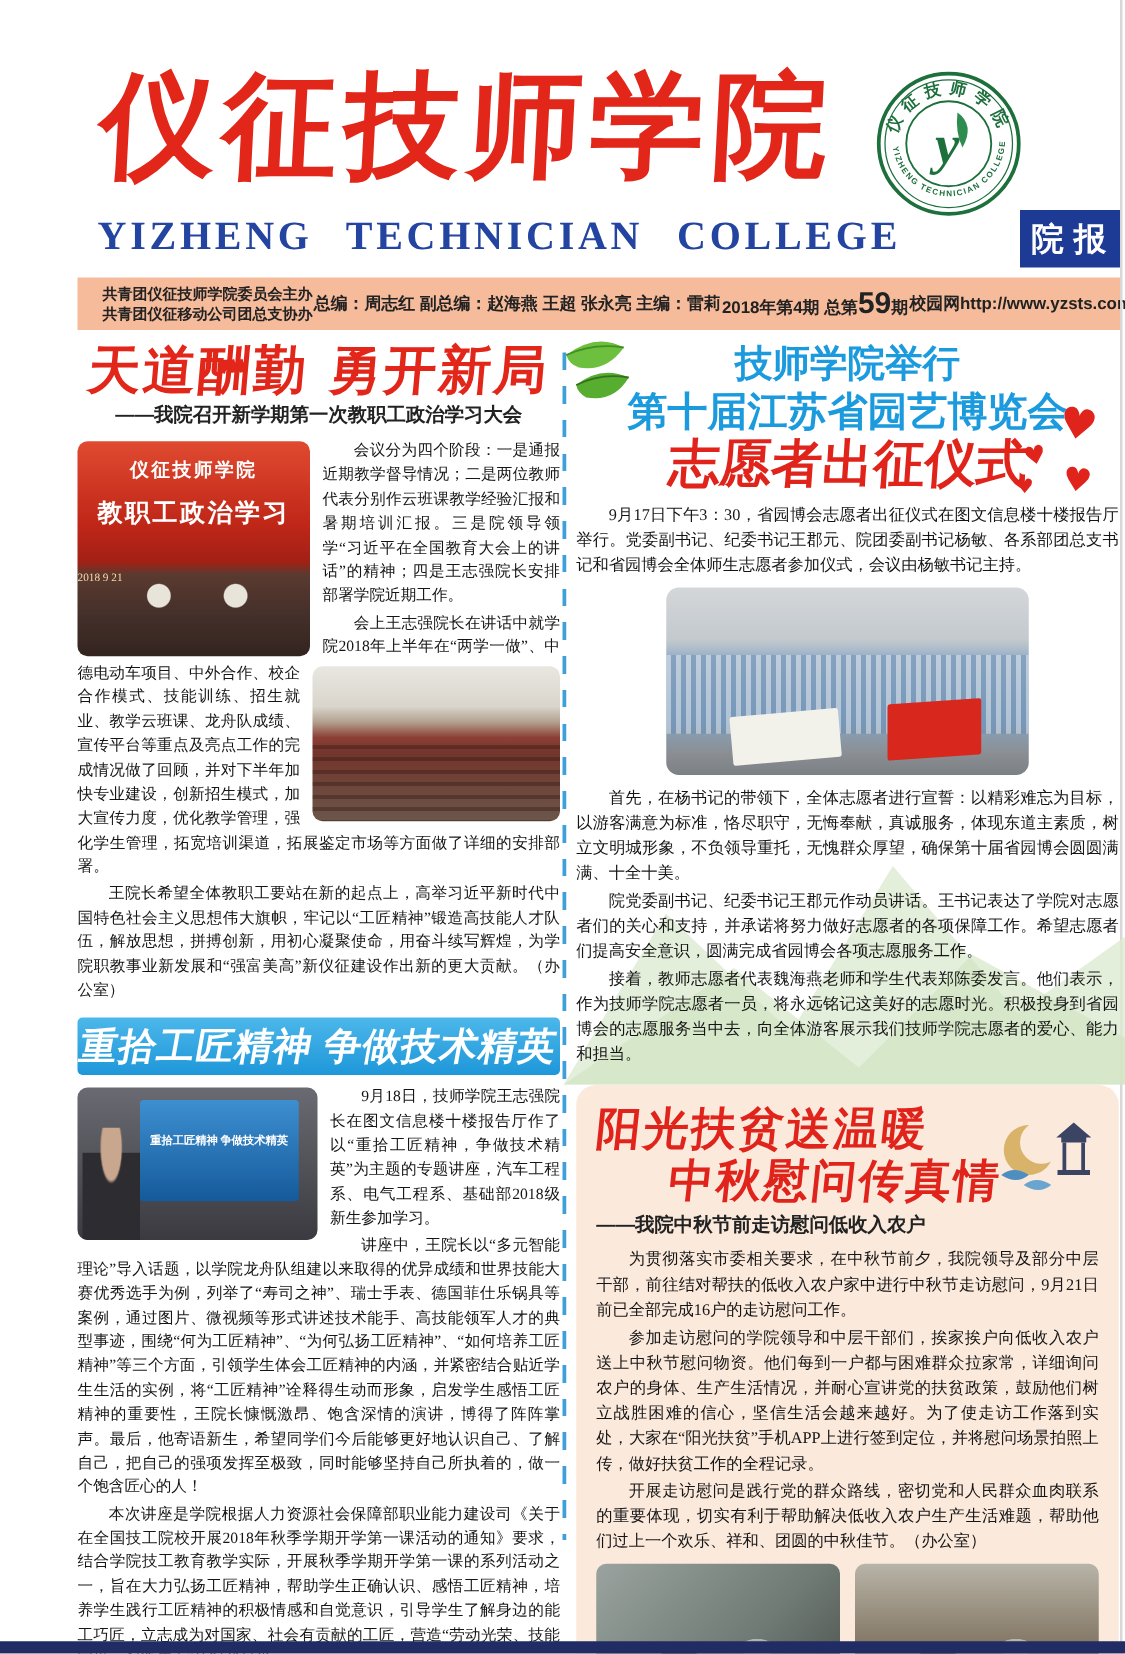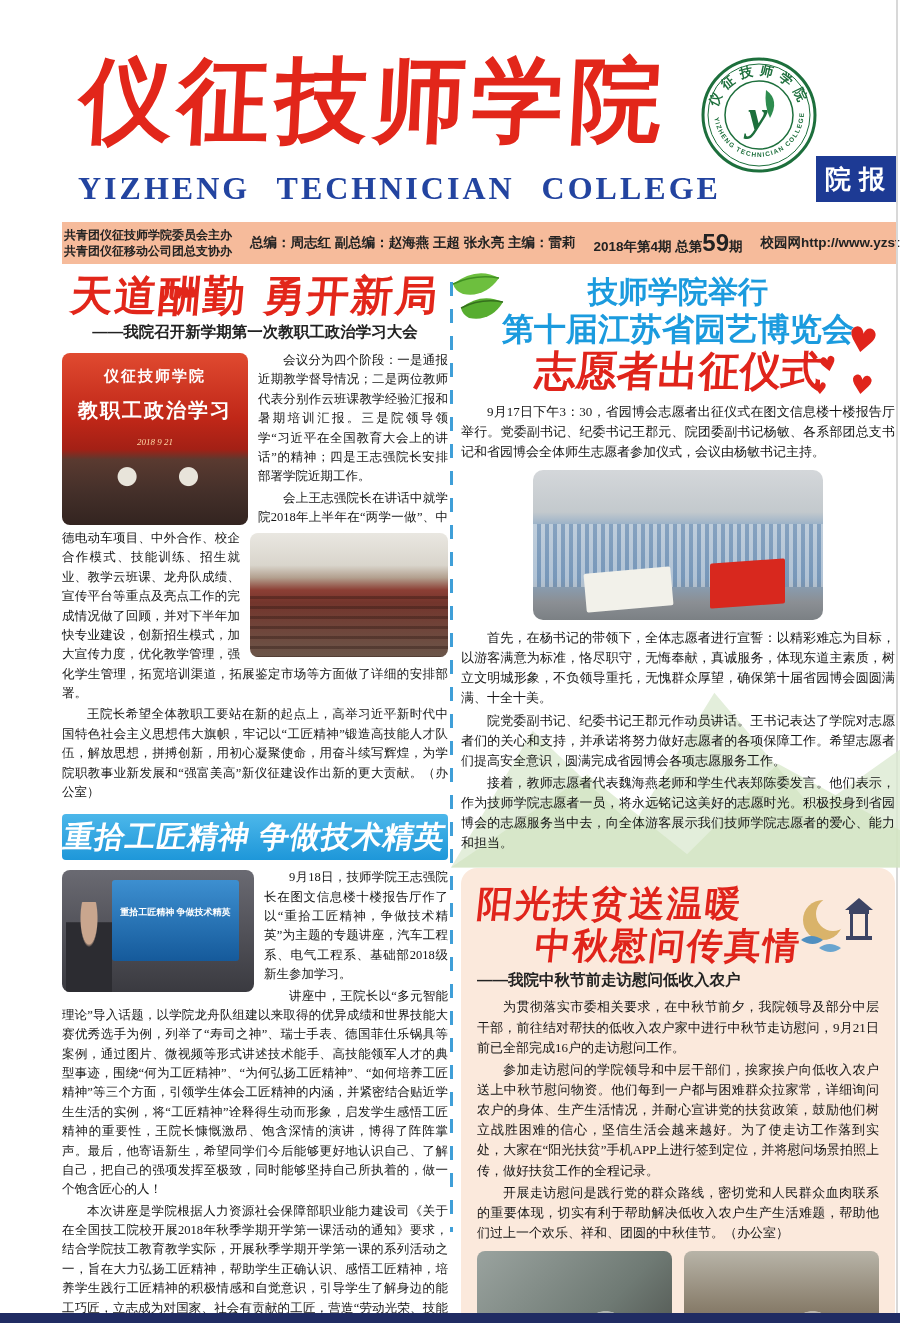--- a/index.html
+++ b/index.html
@@ -5,25 +5,25 @@
   html,body{margin:0;padding:0;background:#fff;}
   .page{position:relative;width:900px;height:1323px;background:#fff;overflow:hidden;
         font-family:"Liberation Serif","DejaVu Serif",serif;color:#1a1a1a;}
   
   .title-cn{position:absolute;left:80px;top:48px;width:625px;font-size:92px;line-height:1.15;
             font-weight:bold;color:#e2261a;letter-spacing:6px;white-space:nowrap;
             font-family:"DejaVu Serif",serif;transform:skewX(-3deg);}
   .title-en{position:absolute;left:78px;top:170px;font-size:32px;font-weight:bold;color:#2344a0;
             letter-spacing:3px;word-spacing:16px;font-family:"Liberation Serif",serif;white-space:nowrap;}
   .logo{position:absolute;left:700px;top:56px;width:118px;height:118px;}
-  .edition-badge{position:absolute;left:816px;top:156px;width:80px;height:46px;background:#1d3a94;
+  .edition-badge{position:absolute;left:816px;top:168px;width:80px;height:46px;background:#1d3a94;
             color:#fff;font-size:26px;font-weight:bold;letter-spacing:8px;display:flex;
             align-items:center;justify-content:center;font-family:"Liberation Sans",sans-serif;padding-left:6px;box-sizing:border-box;}
   .info-bar{position:absolute;left:62px;top:222px;width:834px;height:42px;background:#f6bb9b;
-            display:flex;align-items:center;gap:18px;font-family:"Liberation Sans",sans-serif;box-sizing:border-box;padding:0 2px;}
+            display:flex;align-items:center;gap:1px;font-family:"Liberation Sans",sans-serif;box-sizing:border-box;padding:0 20px;}
   .org-lines{font-size:12px;font-weight:bold;color:#222;line-height:1.35;white-space:nowrap;}
   .editors{font-size:13.5px;font-weight:bold;color:#222;white-space:nowrap;}
   .issue{font-size:13.5px;font-weight:bold;color:#222;white-space:nowrap;display:flex;align-items:baseline;}
   .issue-big{font-size:24px;font-weight:bold;}
   .website{font-size:13.5px;font-weight:bold;color:#222;white-space:nowrap;}
   
   .col-left{position:absolute;top:272px;left:62px;width:386px;}
   .col-right{position:absolute;top:274px;left:461px;width:434px;}
   .col-divider{position:absolute;left:450px;top:282px;width:3px;height:950px;
        background:repeating-linear-gradient(180deg,#3f9fd8 0 14px,transparent 14px 27px);}
@@ -34,21 +34,21 @@
   
   .cal-headline{font-size:42px;font-weight:bold;color:#e2261a;text-align:center;line-height:1.05;
       font-family:"DejaVu Serif",serif;transform:skewX(-5deg);margin:2px 0 4px 0;letter-spacing:2px;}
   .sub-headline{font-size:15.5px;font-weight:bold;color:#222;text-align:center;margin:0 0 8px 0;
       font-family:"Liberation Sans",sans-serif;}
   .photo{border-radius:8px;position:relative;overflow:hidden;}
   .photo-political{float:left;width:186px;height:172px;margin:2px 10px 4px 0;
       background:linear-gradient(180deg,#e04a30 0%,#c02718 38%,#a32015 56%,#5a3a30 62%,#45302a 80%,#332420 100%);}
   .photo-political .l1{position:absolute;top:14px;width:100%;text-align:center;color:#fff;font-size:15px;font-weight:bold;letter-spacing:2px;}
   .photo-political .l2{position:absolute;top:44px;width:100%;text-align:center;color:#fff;font-size:20px;font-weight:bold;letter-spacing:2px;}
-  .photo-political .dt{position:absolute;top:84px;width:100%;text-align:center;color:#ffd9a8;font-size:9px;font-style:italic;}
+  .photo-political .dt{position:absolute;top:104px;width:100%;text-align:left;color:#ffd9a8;font-size:9px;}
   .photo-political .men{position:absolute;bottom:28px;left:0;width:100%;height:34px;
       background:radial-gradient(circle at 35% 40%,#e8e4da 0 9px,transparent 10px),radial-gradient(circle at 68% 40%,#e8e4da 0 9px,transparent 10px);}
   .photo-audience{float:right;width:198px;height:124px;margin:4px 0 4px 10px;
       background:linear-gradient(180deg,#e9e7e1 0%,#d9d5cc 26%,#b3a08f 36%,#8c3f35 46%,#73352c 56%,#6b564a 100%);}
   .photo-audience::after{content:"";position:absolute;left:0;right:0;bottom:0;height:55%;
       background:repeating-linear-gradient(180deg,rgba(40,20,15,.0) 0 7px,rgba(40,20,15,.35) 7px 10px);}
   
   .band-headline{margin:10px 0 8px 0;height:46px;border-radius:4px;
       background:linear-gradient(180deg,#4cb7ea 0%,#1e97d9 100%);display:flex;align-items:center;justify-content:center;}
   .band-headline span{color:#fff;font-size:30px;font-weight:bold;font-family:"Liberation Sans",sans-serif;

